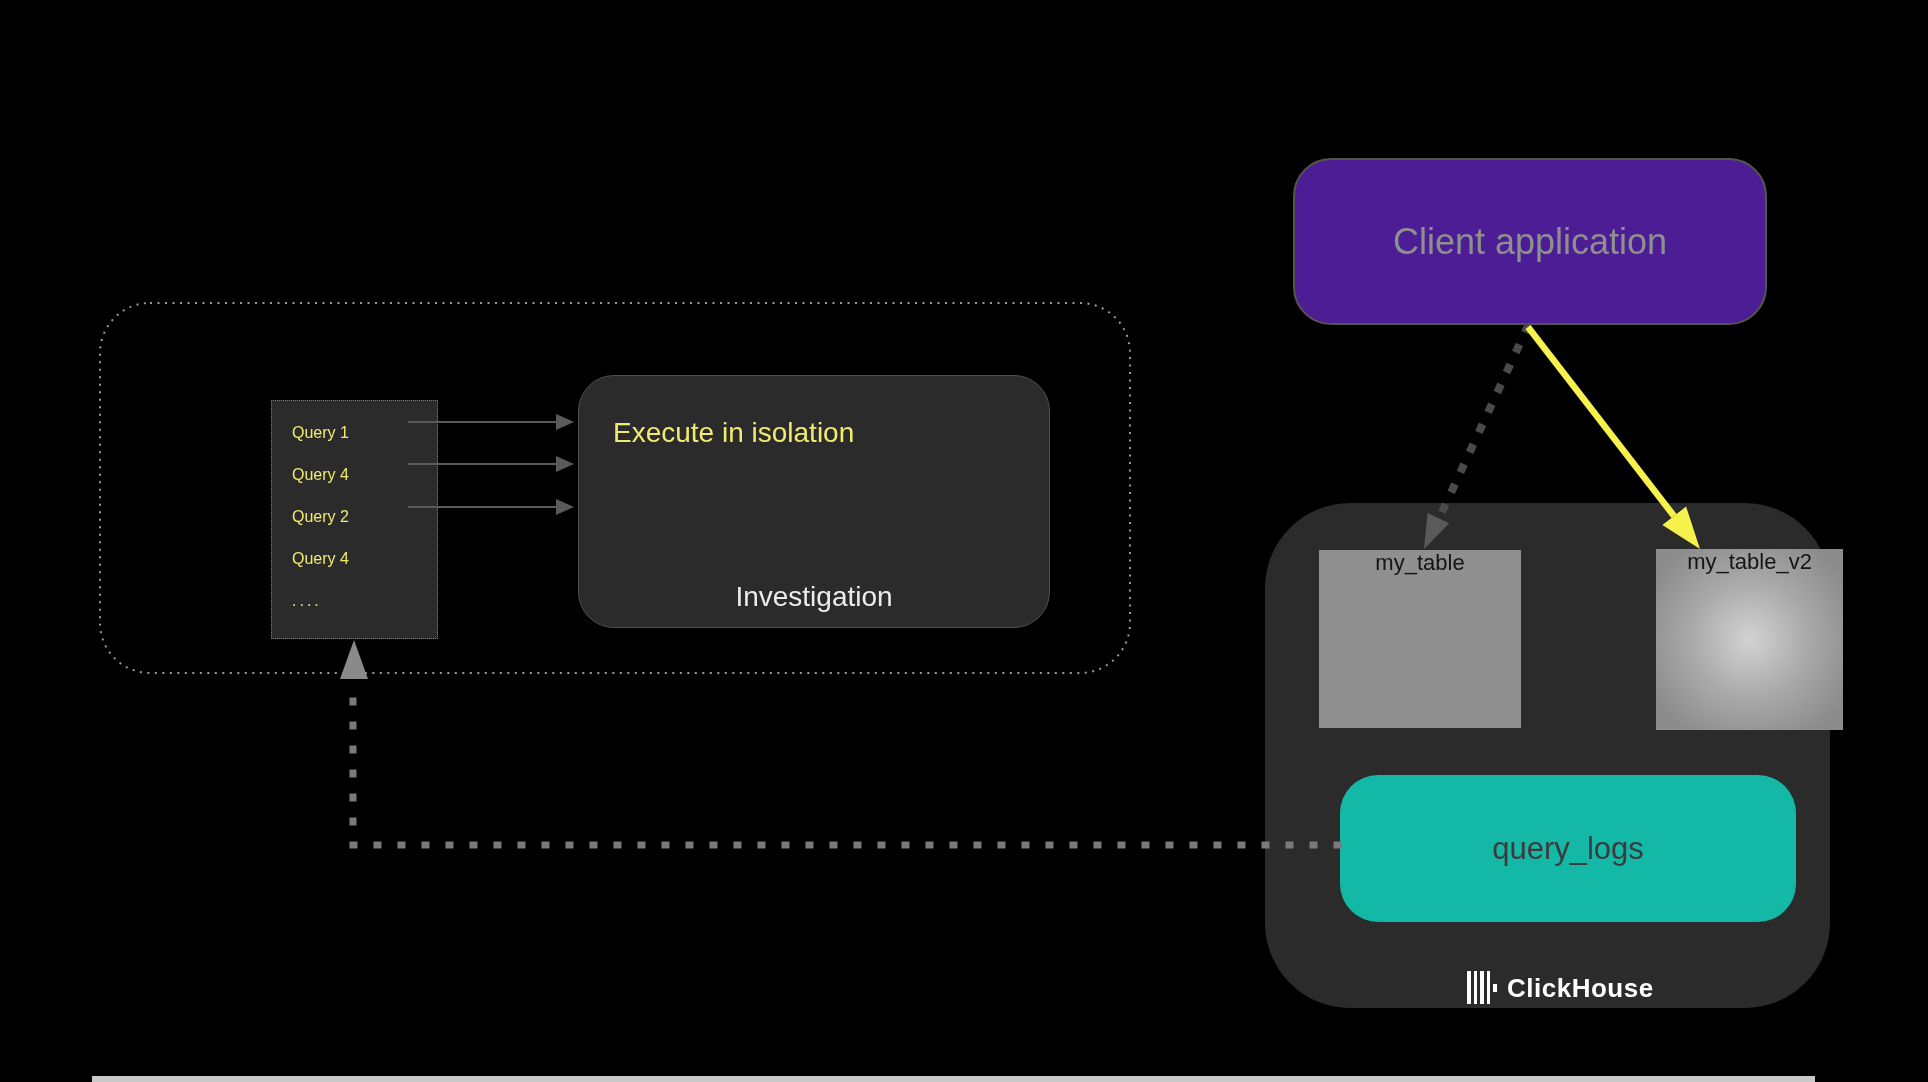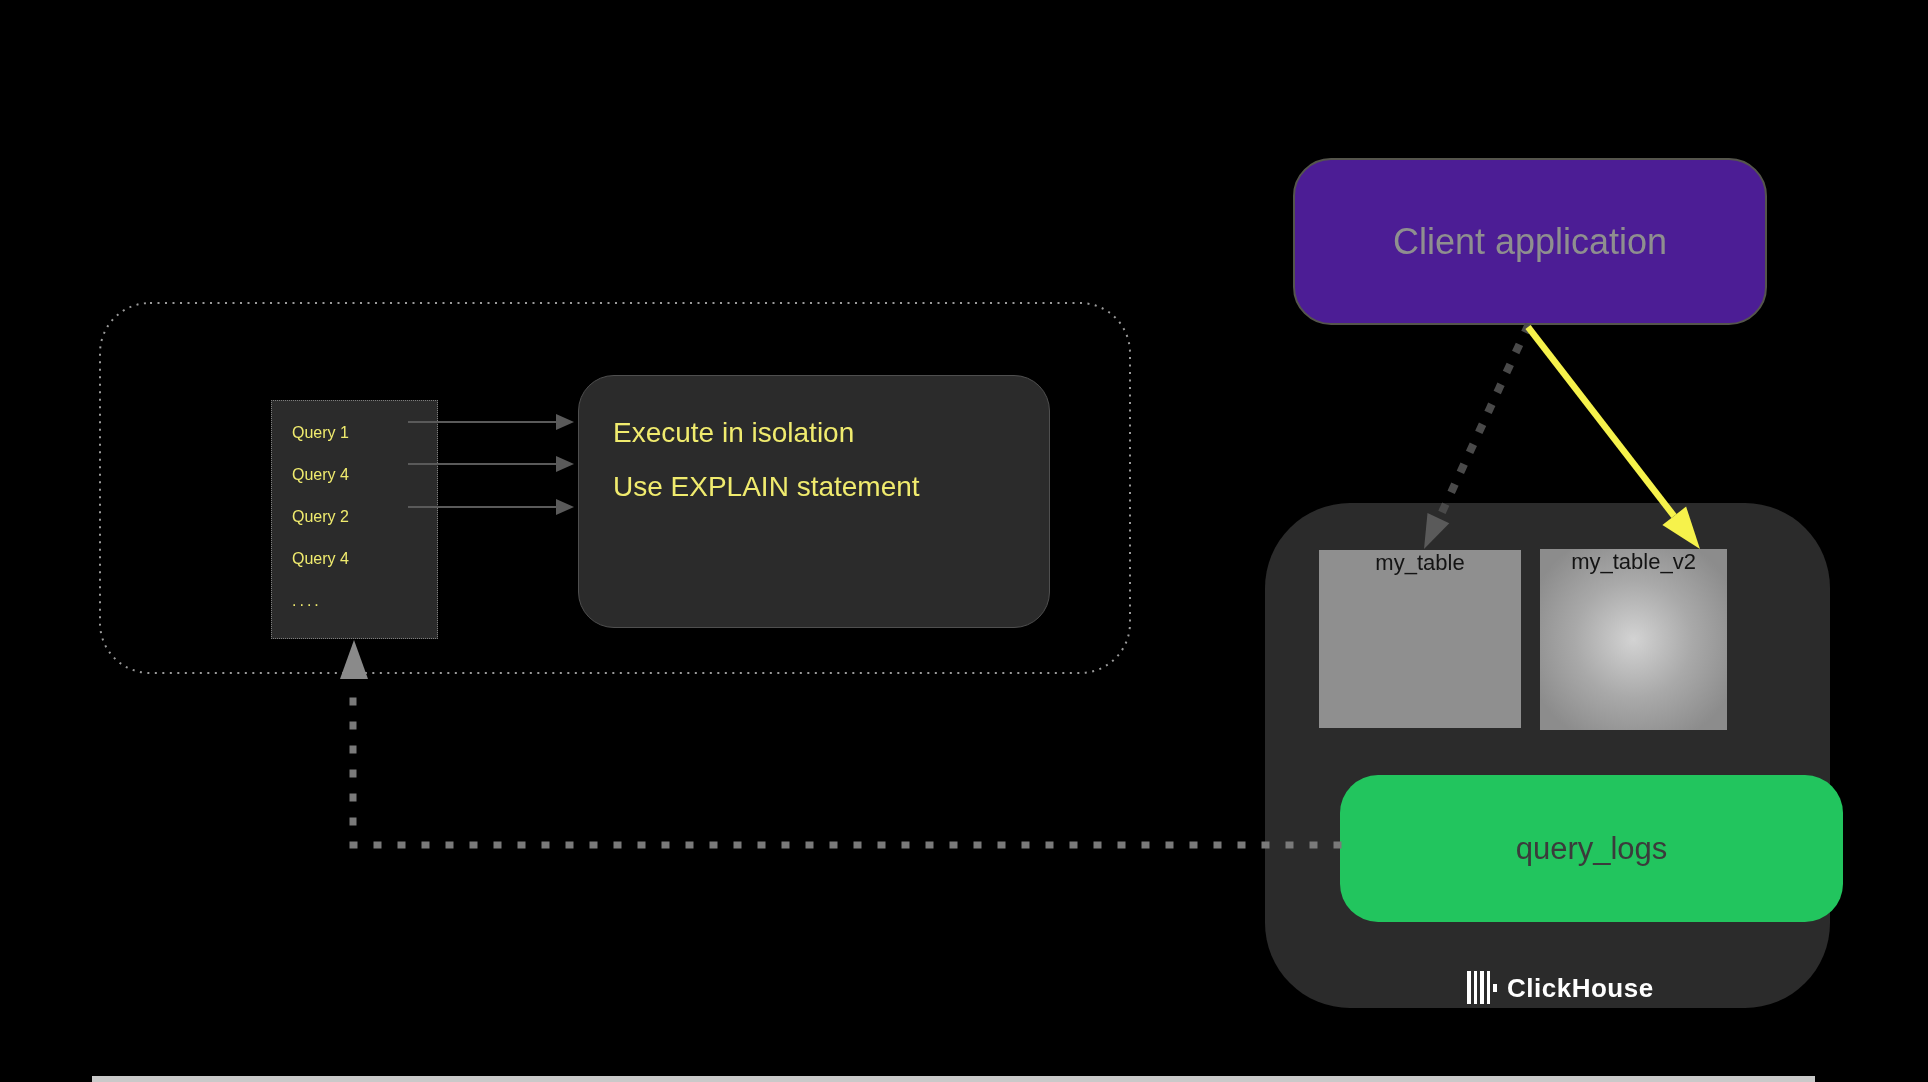--- a/index.html
+++ b/index.html
@@ -43,26 +43,26 @@
     left:1265px;top:503px;width:565px;height:505px;
     background:#2b2b2b;border-radius:85px;z-index:1;
   }
   .table-box{
     background:#8f8f8f;display:flex;justify-content:center;
     z-index:2;
   }
   .table-box span{color:#141414;font-size:22px;}
   .my-table{left:1319px;top:550px;width:202px;height:178px;}
   .my-table-v2{
-    left:1540px;top:549px;width:187px;height:181px;
+    left:1656px;top:549px;width:187px;height:181px;
     background:radial-gradient(circle at 50% 50%, #d3d3d3 0%, #a9a9a9 45%, #8c8c8c 85%);
   }
   .logs-box{
-    left:1340px;top:775px;width:503px;height:147px;
-    background:#22c55e;border-radius:38px;
+    left:1340px;top:775px;width:456px;height:147px;
+    background:#14b8a6;border-radius:38px;
     display:flex;align-items:center;justify-content:center;z-index:2;
   }
   .logs-box span{color:#3b3b3b;font-size:31px;}
 
   
   .brand{left:1467px;top:964px;height:40px;display:flex;align-items:flex-end;z-index:2;}
   .brand-bars{display:flex;align-items:center;height:33px;}
   .brand-bars i{display:block;width:3.5px;height:33px;background:#fff;margin-right:3px;}
   .brand-bars i.dot{height:8px;width:4px;margin-right:0;}
   .brand-text{color:#fff;font-size:26px;font-weight:600;margin-left:10px;letter-spacing:0.5px;}
@@ -106,21 +106,21 @@
 <div class="abs query-box">
   <div class="query-item">Query 1</div>
   <div class="query-item">Query 4</div>
   <div class="query-item">Query 2</div>
   <div class="query-item">Query 4</div>
   <div class="query-item dots">....</div>
 </div>
 
 <div class="abs inv-box">
   <div class="inv-tip">Execute in isolation</div>
-  <div class="inv-tip gap">Use EXPLAIN statement</div>
+  <div class="inv-label">Investigation</div>
 </div>
 
 <div class="abs client-box">
   <span>Client application</span>
 </div>
 
 <div class="abs table-box my-table">
   <span>my_table</span>
 </div>
 <div class="abs table-box my-table-v2">

